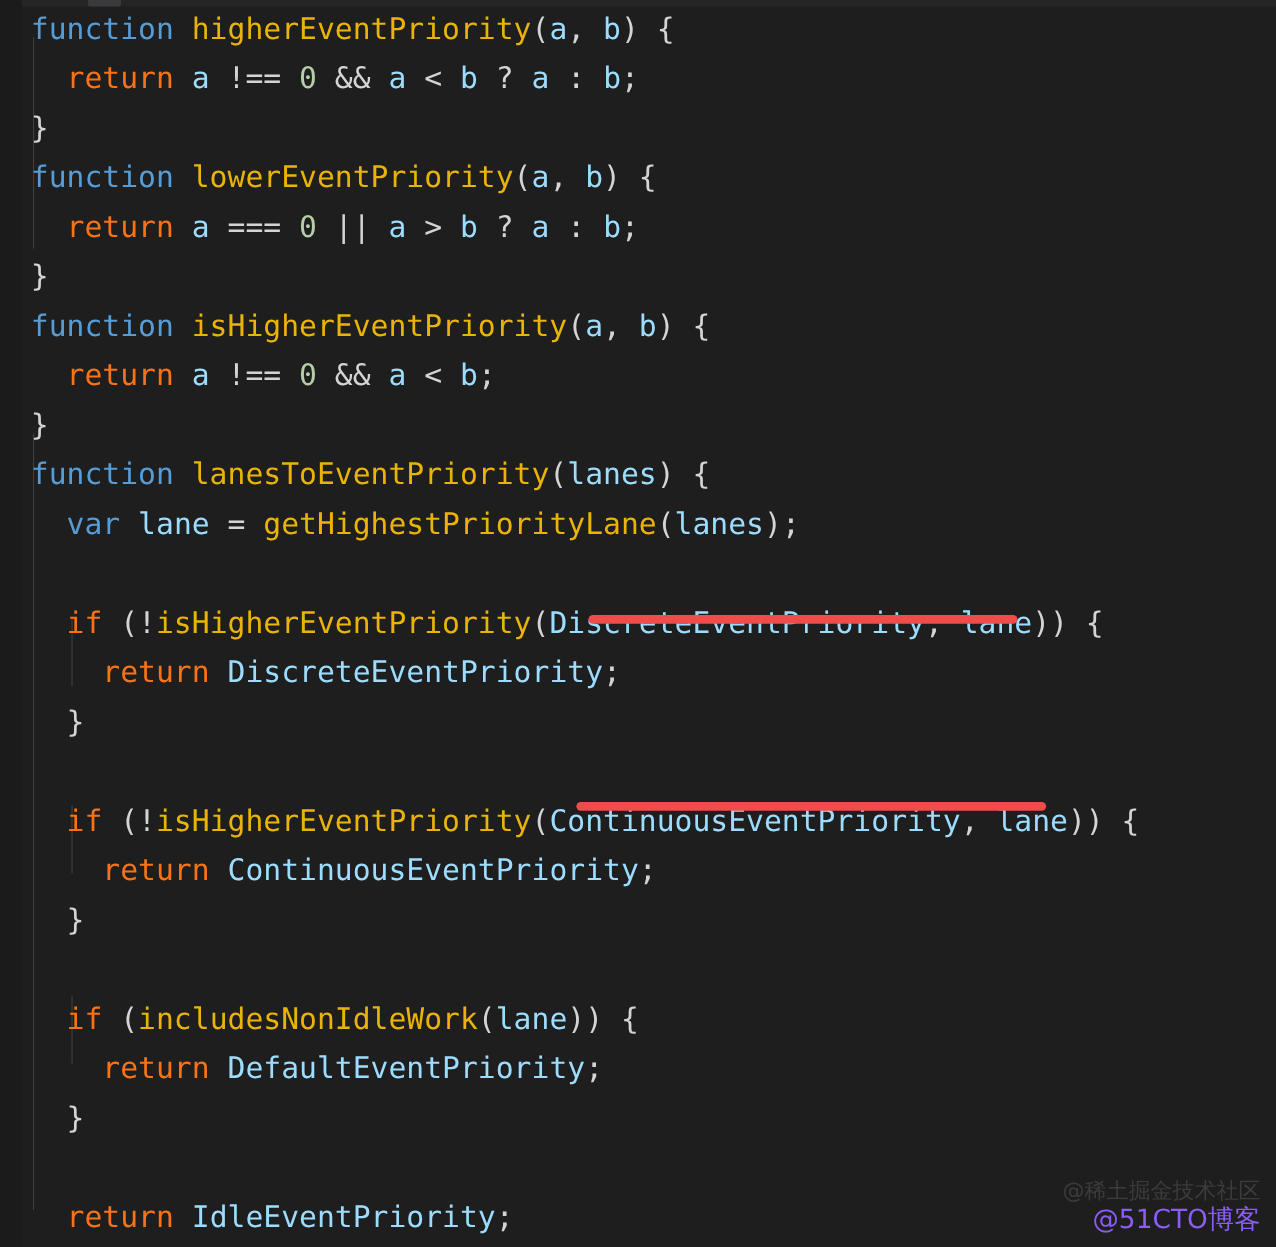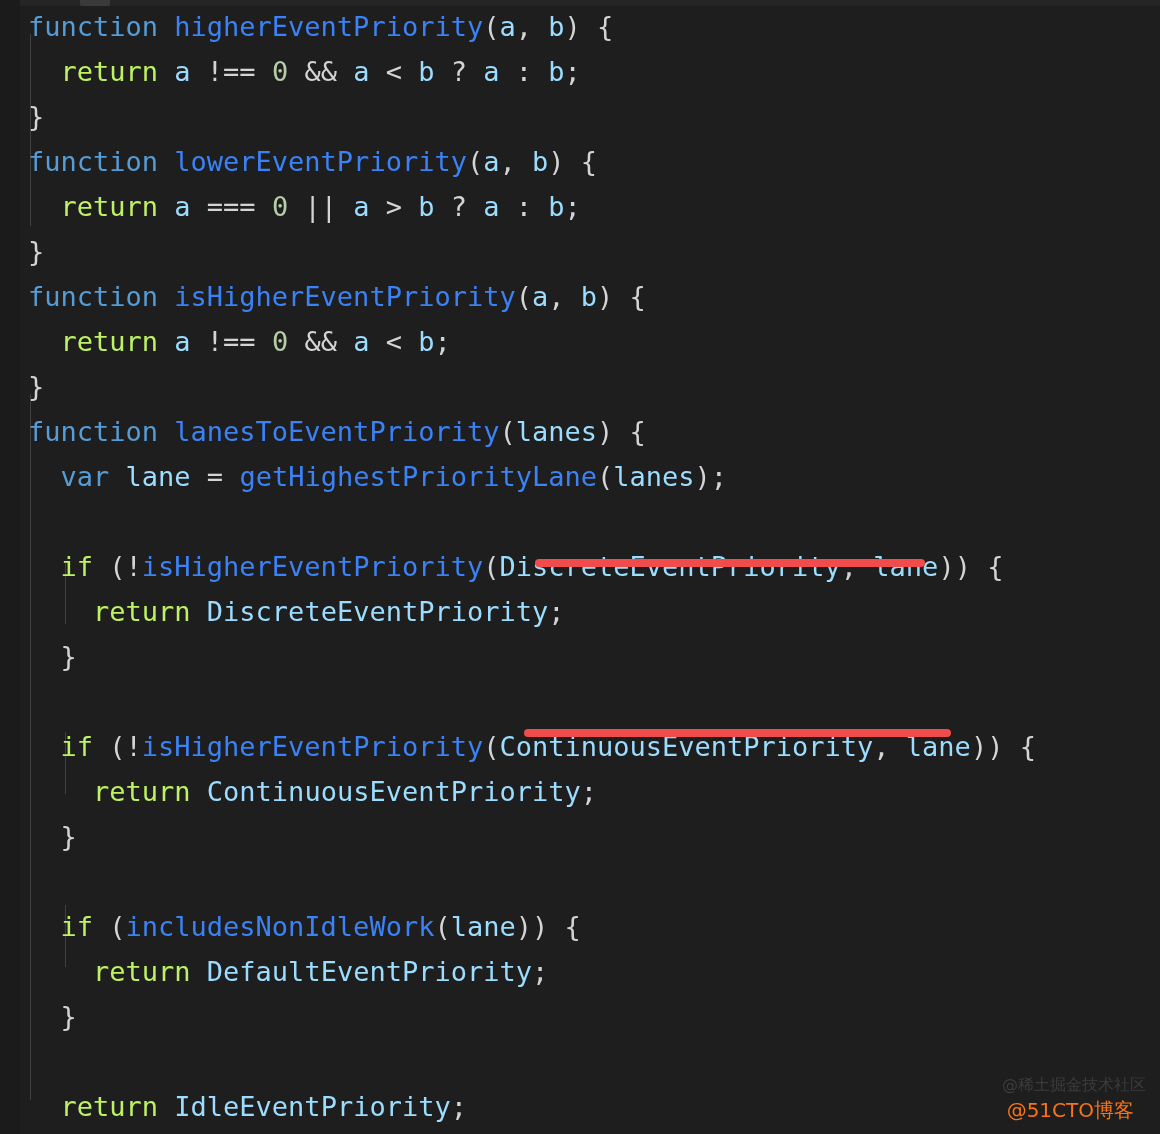--- a/index.html
+++ b/index.html
@@ -72,22 +72,22 @@
   }
 
   .line {
     height: 45px;
     padding-left: 28px;
     white-space: pre;
   }
 
   
   .t-kw       { color: #569cd6; margin-top: 26px; }   
-  .t-ctrl     { color: #bef264; }   
-  .t-fn       { color: #3b82f6; }   
+  .t-ctrl     { color: #f97316; }   
+  .t-fn       { color: #eab308; }   
   .t-var      { color: #9cdcfe; }   
   .t-const    { color: #9cdcfe; }   
   .t-num      { color: #b5cea8; }   
   .t-punc     { color: #d4d4d4; }
 
   
   .annot {
     position: absolute;
     height: 8px;
     background: #f14c4c;
@@ -96,27 +96,27 @@
 
   .watermark {
     position: absolute;
     color: #3c3c3c;
     font-family: "DejaVu Sans", "Liberation Sans", sans-serif;
     white-space: nowrap;
   }
   .wm-1 {
     right: 14px;
     bottom: 38px;
-    font-size: 16px;
+    font-size: 20px;
   }
   .wm-2 {
-    right: 26px;
+    right: 14px;
     bottom: 10px;
-    font-size: 20px;
-    color: #f97316;
+    font-size: 24px;
+    color: #8b5cf6;
   }
 </style>
 </head>
 <body>
 
 <div id="editor">
 
   <div class="top-strip">
     <div class="top-strip-notch"></div>
   </div>

